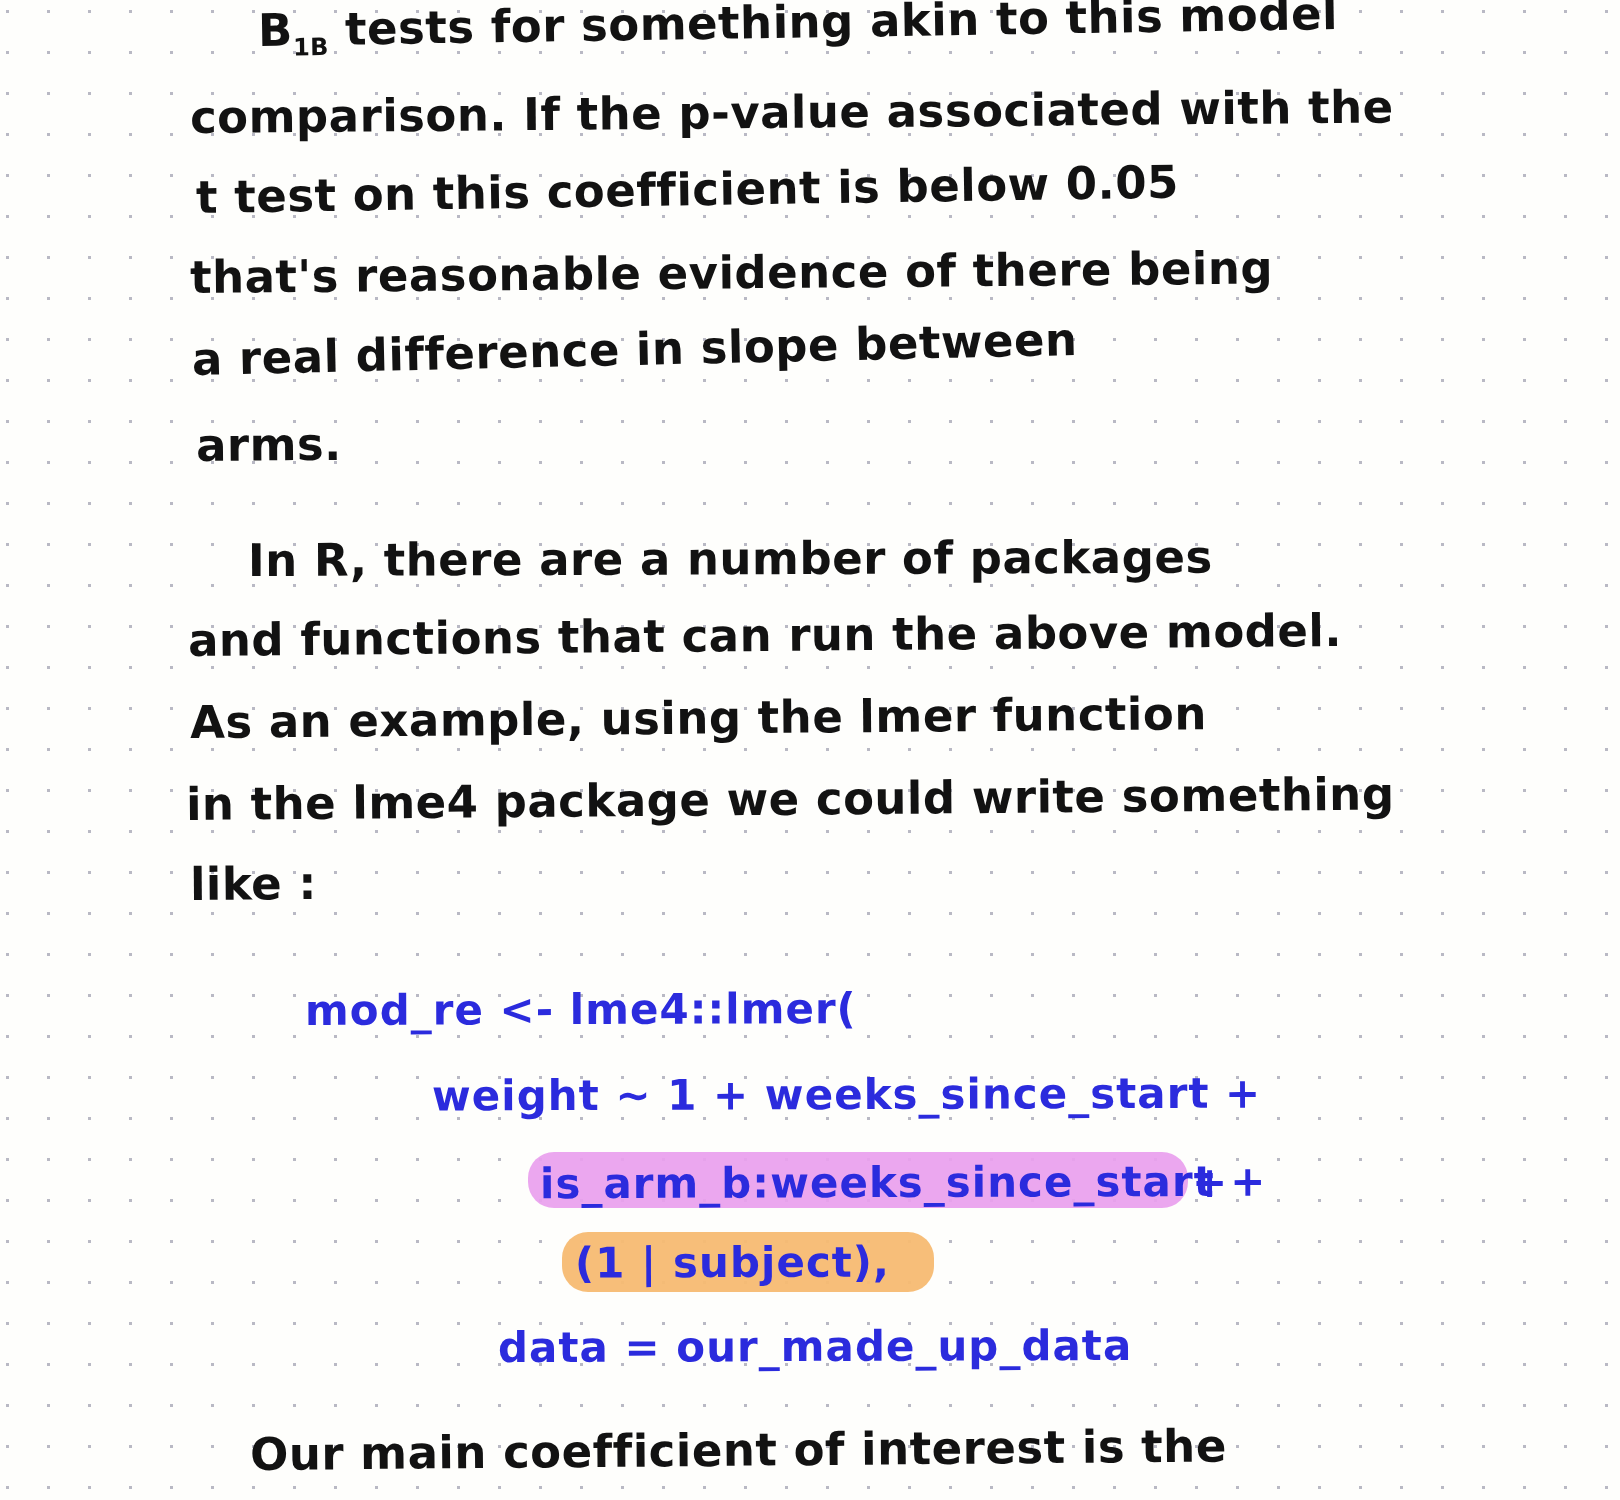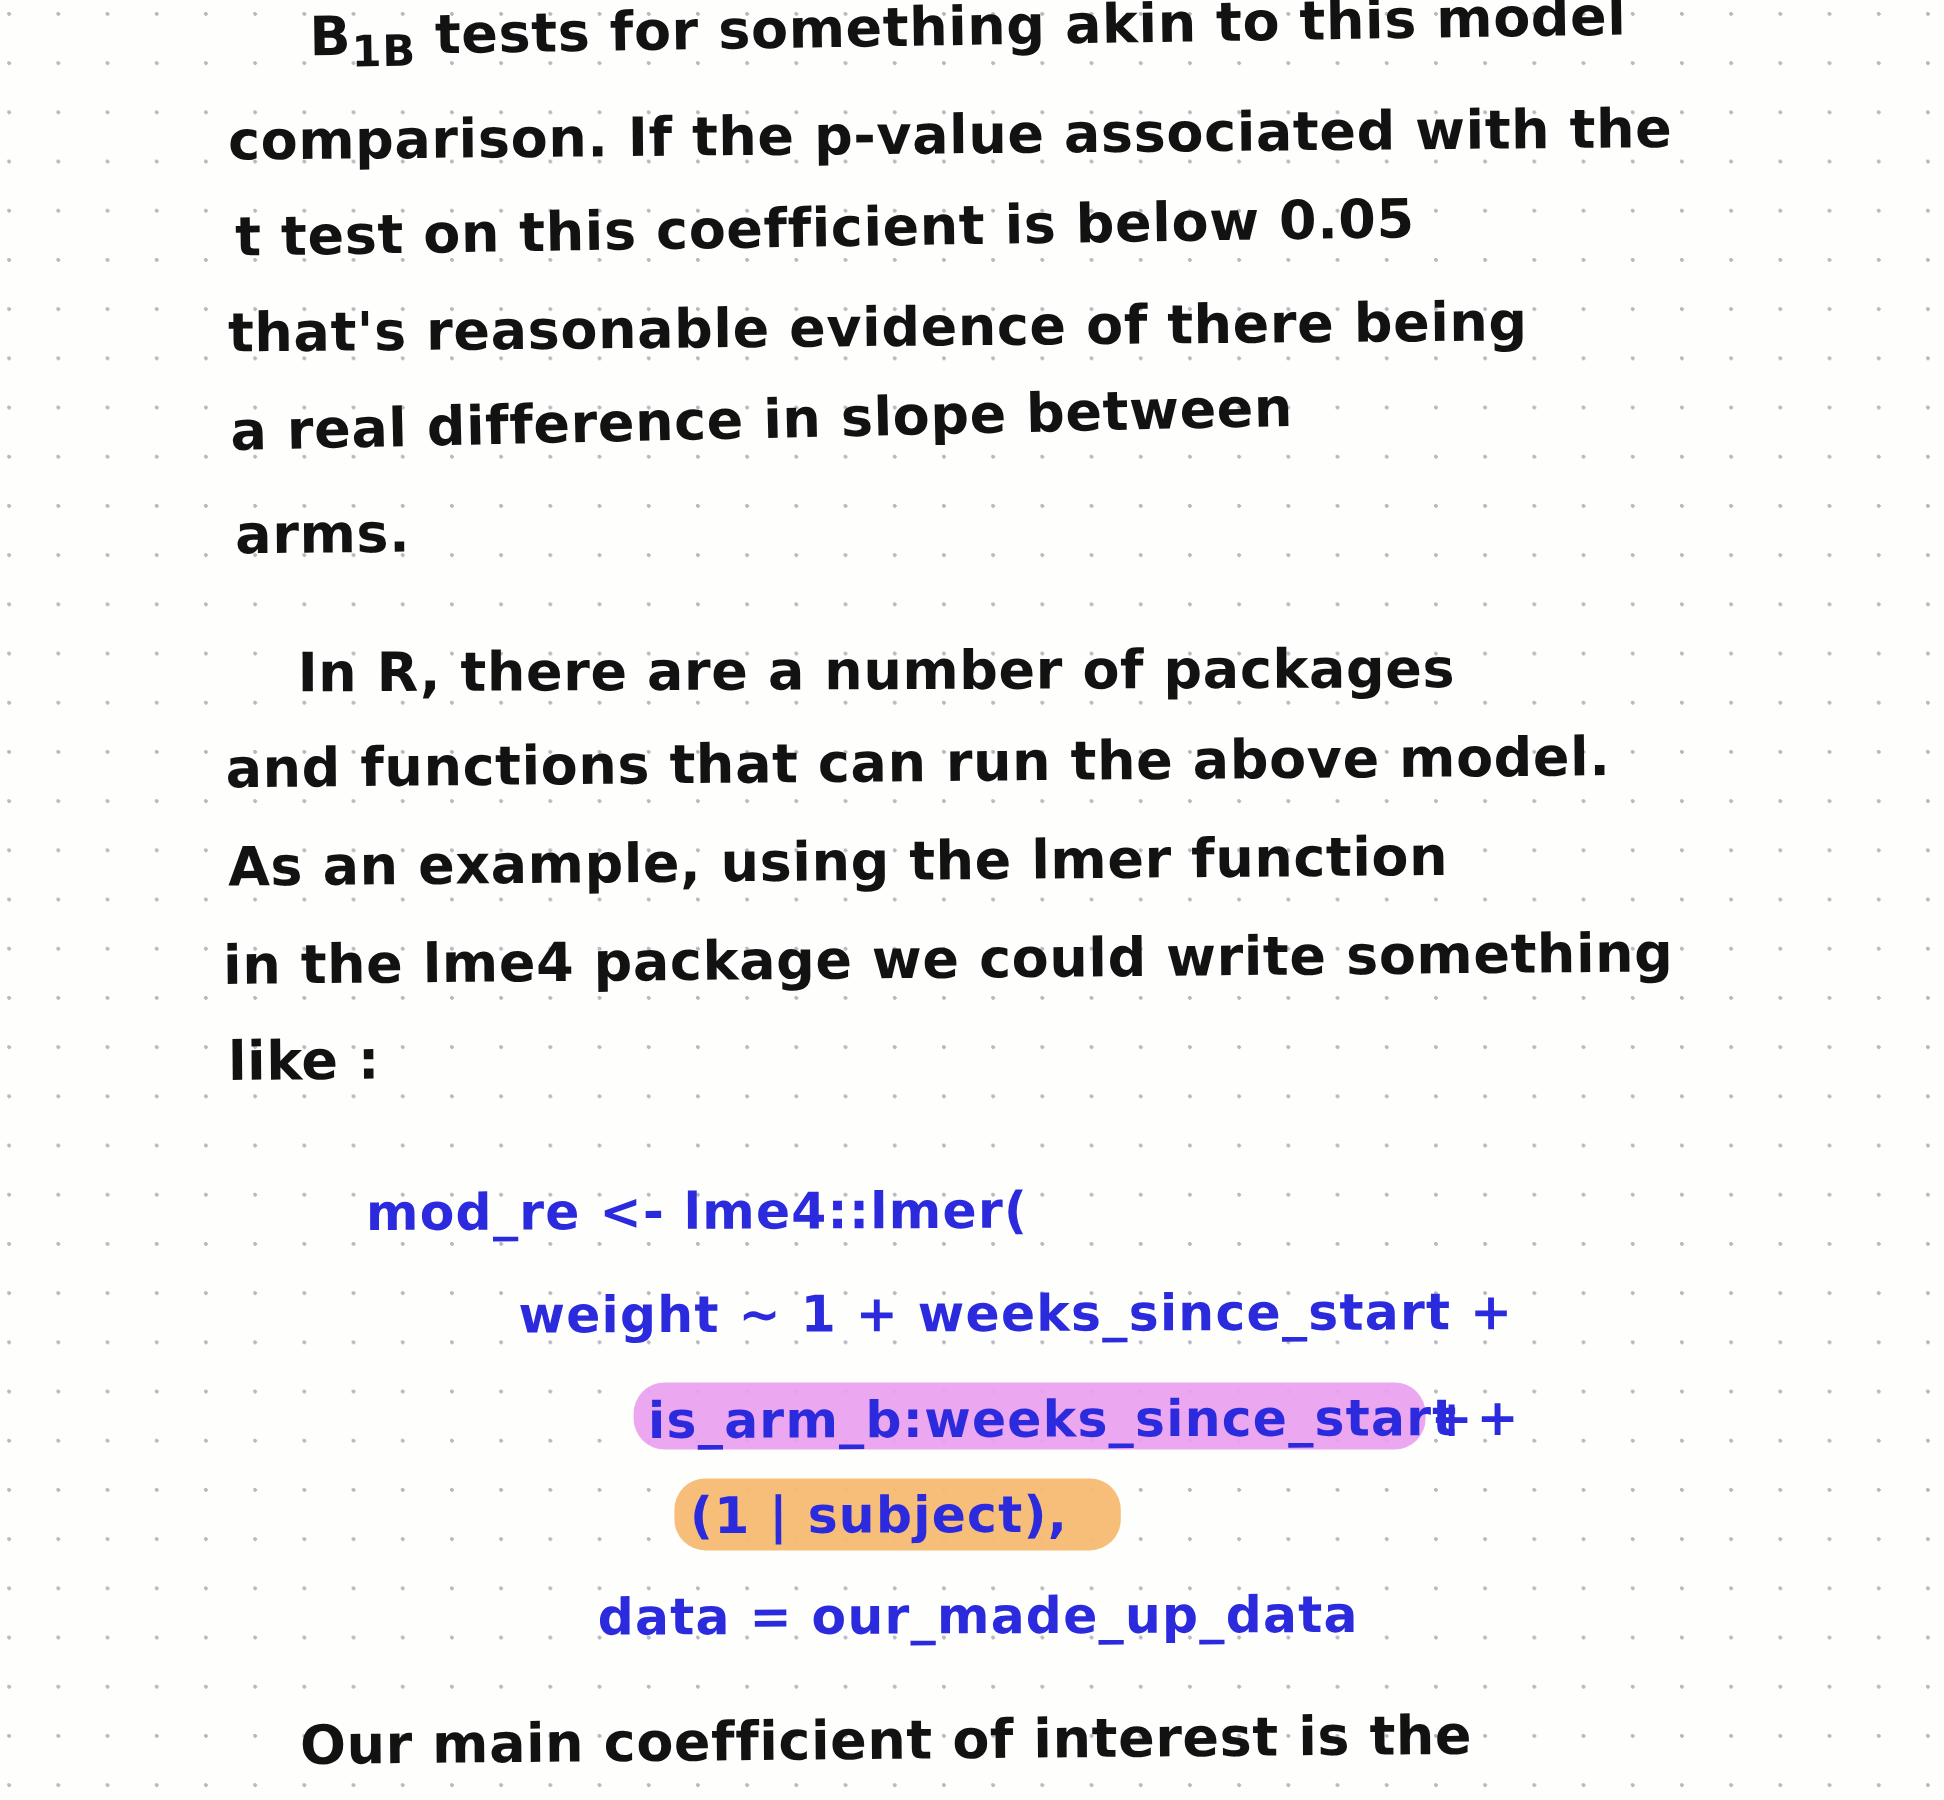--- a/index.html
+++ b/index.html
@@ -73,21 +73,21 @@
     z-index: 3;
   }
 
   
   .r1 { transform: rotate(-0.9deg); }
   .r2 { transform: rotate(-0.5deg); }
   .r3 { transform: rotate(-1.3deg); }
   .r4 { transform: rotate(-0.2deg); }
 
   .sub {
-    font-size: 36px;
+    font-size: 24px;
     vertical-align: sub;
   }
 </style>
 </head>
 <body>
 
 <div id="page"></div>
 
 <div class="layer">
 

